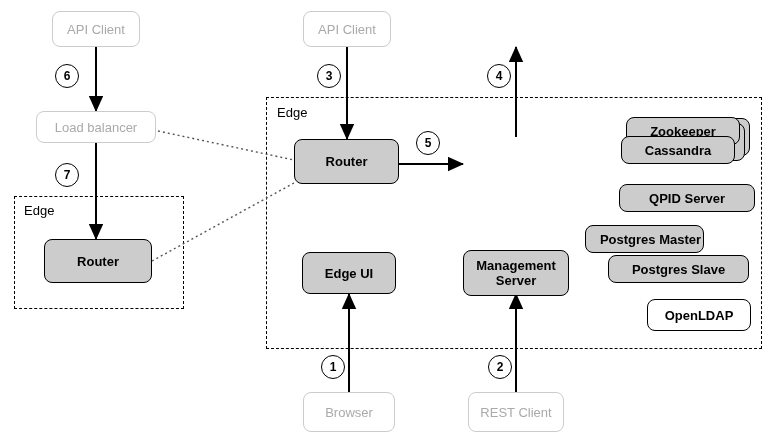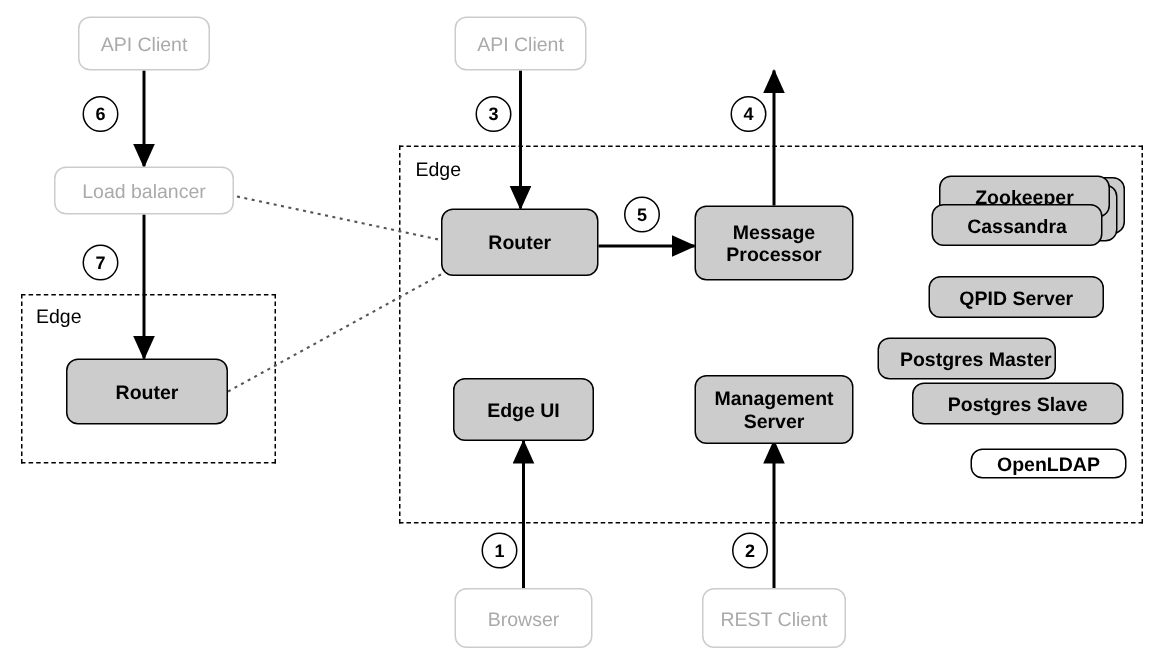--- a/index.html
+++ b/index.html
@@ -130,43 +130,39 @@
 
 
   <div class="node ghost" style="left:303px; top:392px; width:92px; height:40px;">Browser</div>
 
   <div class="node ghost" style="left:468px; top:392px; width:96px; height:40px;">REST Client</div>
 
   <div class="node" style="left:44px; top:239px; width:108px; height:44px;">Router</div>
 
   <div class="node" style="left:294px; top:139px; width:105px; height:45px;">Router</div>
 
-  <div class="node" style="left:463px; top:137px; width:106px; height:50px; flex-direction:column;">
-    <span>Message</span>
-    <span>Processor</span>
-  </div>
 
   <div class="node" style="left:302px; top:252px; width:94px; height:42px;">Edge UI</div>
 
   <div class="node" style="left:463px; top:250px; width:106px; height:46px; flex-direction:column;">
     <span>Management</span>
     <span>Server</span>
   </div>
 
   <div class="stack-shadow" style="left:636px; top:118px; width:114px; height:38px;"></div>
   <div class="stack-shadow" style="left:631px; top:123px; width:114px; height:38px;"></div>
   <div class="node" style="left:626px; top:117px; width:114px; height:28px;">Zookeeper</div>
   <div class="node" style="left:621px; top:136px; width:114px; height:28px;">Cassandra</div>
 
-  <div class="node" style="left:619px; top:184px; width:117px; height:28px;">QPID Server</div>
+  <div class="node" style="left:619px; top:184px; width:136px; height:28px;">QPID Server</div>
 
   <div class="node" style="left:585px; top:225px; width:119px; height:28px;padding-left:12px;">Postgres Master</div>
   <div class="node" style="left:608px; top:255px; width:141px; height:28px;">Postgres Slave</div>
 
-  <div class="node white" style="left:647px; top:299px; width:104px; height:20px;">OpenLDAP</div>
+  <div class="node white" style="left:647px; top:299px; width:104px; height:32px;">OpenLDAP</div>
 
   <div class="step" style="left:55px; top:64px;">6</div>
   <div class="step" style="left:55px; top:163px;">7</div>
   <div class="step" style="left:317px; top:64px;">3</div>
   <div class="step" style="left:487px; top:64px;">4</div>
   <div class="step" style="left:416px; top:131px;">5</div>
   <div class="step" style="left:321px; top:355px;">1</div>
   <div class="step" style="left:488px; top:355px;">2</div>
 
 </div>

